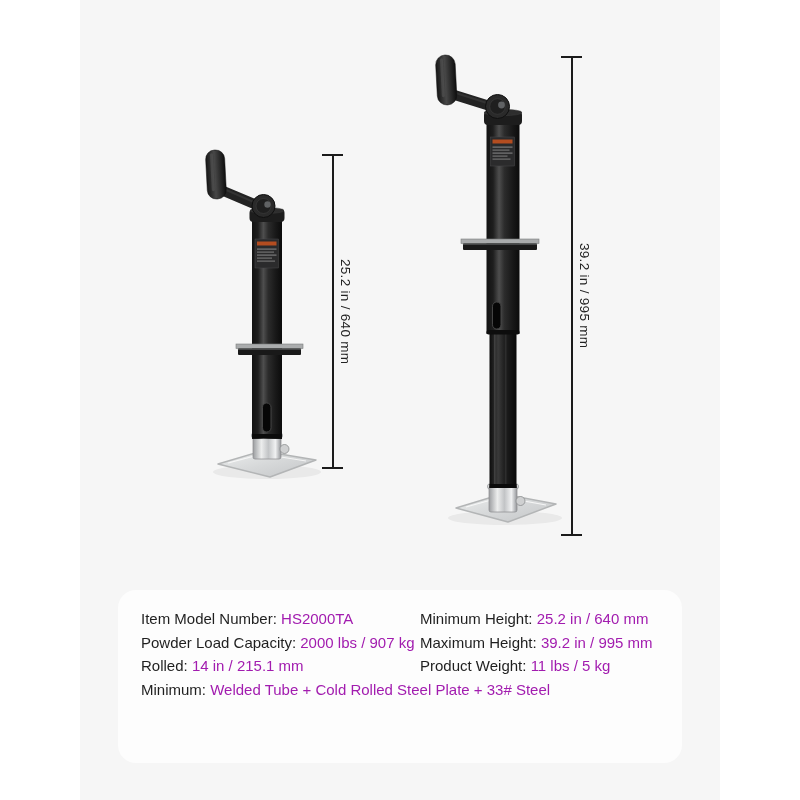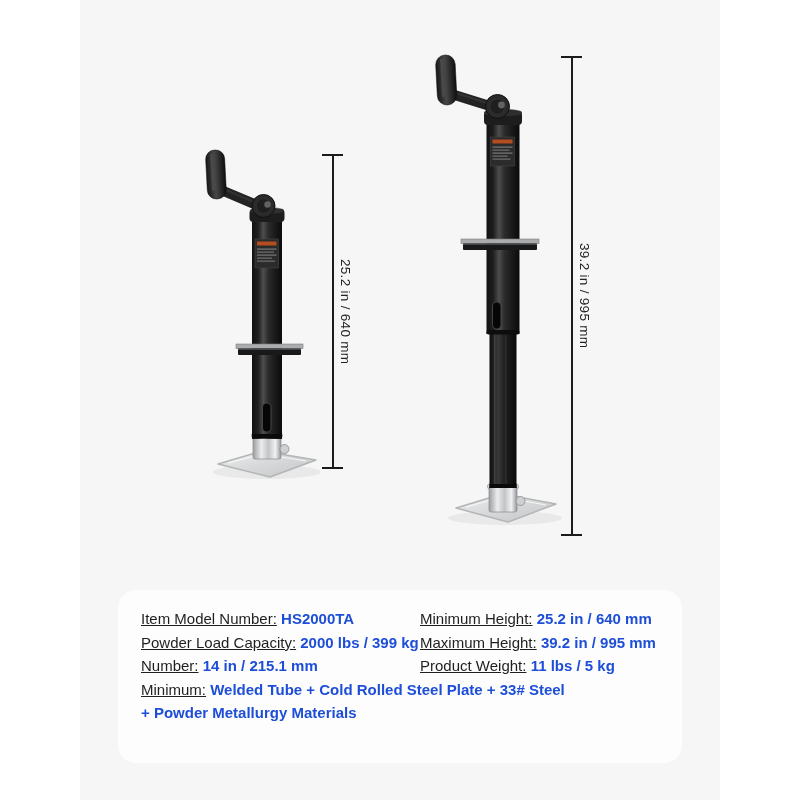--- a/index.html
+++ b/index.html
@@ -12,22 +12,22 @@
   .dim-line { position: absolute; width: 1.5px; background: #1b1b1b; }
   .dim-cap { position: absolute; width: 21px; height: 2px; background: #1b1b1b; }
   .dim-label { position: absolute; display: flex; align-items: center; justify-content: center;
                writing-mode: vertical-rl; font-size: 13.5px; color: #222; letter-spacing: .3px; white-space: nowrap; }
 
   
   .spec-panel { position: absolute; left: 118px; top: 590px; width: 564px; height: 173px;
                 background: #fdfdfd; border-radius: 18px; padding: 17px 18px 0 23px; }
   .spec-grid { display: grid; grid-template-columns: 279px auto; }
   .spec-row { line-height: 23.6px; font-size: 15px; color: #1f1f1f; white-space: nowrap; }
-  .spec-row .val { color: #1d4ed8; font-weight: 700; }
-  .spec-row .lbl { font-weight: 400; text-decoration: underline; }
+  .spec-row .val { color: #a21caf; font-weight: 400; }
+  .spec-row .lbl { font-weight: 400; }
 </style>
 </head>
 <body>
 
 <div class="canvas">
   <div class="stage"></div>
 
   <svg class="art" width="800" height="800" viewBox="0 0 800 800">
     <defs>
       <linearGradient id="tube" x1="0" y1="0" x2="1" y2="0">
@@ -167,24 +167,24 @@
 
   <div class="spec-panel">
     <div class="spec-grid">
       <div class="spec-col">
         <div class="spec-row">
           <span class="lbl">Item Model Number:</span>
           <span class="val">HS2000TA</span>
         </div>
         <div class="spec-row">
           <span class="lbl">Powder Load Capacity:</span>
-          <span class="val">2000 lbs / 399 kg</span>
-        </div>
-        <div class="spec-row">
-          <span class="lbl">Number:</span>
+          <span class="val">2000 lbs / 907 kg</span>
+        </div>
+        <div class="spec-row">
+          <span class="lbl">Rolled:</span>
           <span class="val">14 in / 215.1 mm</span>
         </div>
       </div>
       <div class="spec-col">
         <div class="spec-row">
           <span class="lbl">Minimum Height:</span>
           <span class="val">25.2 in / 640 mm</span>
         </div>
         <div class="spec-row">
           <span class="lbl">Maximum Height:</span>
@@ -194,18 +194,15 @@
           <span class="lbl">Product Weight:</span>
           <span class="val">11 lbs / 5 kg</span>
         </div>
       </div>
     </div>
     <div class="spec-full">
       <div class="spec-row">
         <span class="lbl">Minimum:</span>
         <span class="val">Welded Tube + Cold Rolled Steel Plate + 33# Steel</span>
       </div>
-      <div class="spec-row">
-        <span class="val">+ Powder Metallurgy Materials</span>
-      </div>
     </div>
   </div>
 </div>
 
 </body></html>

